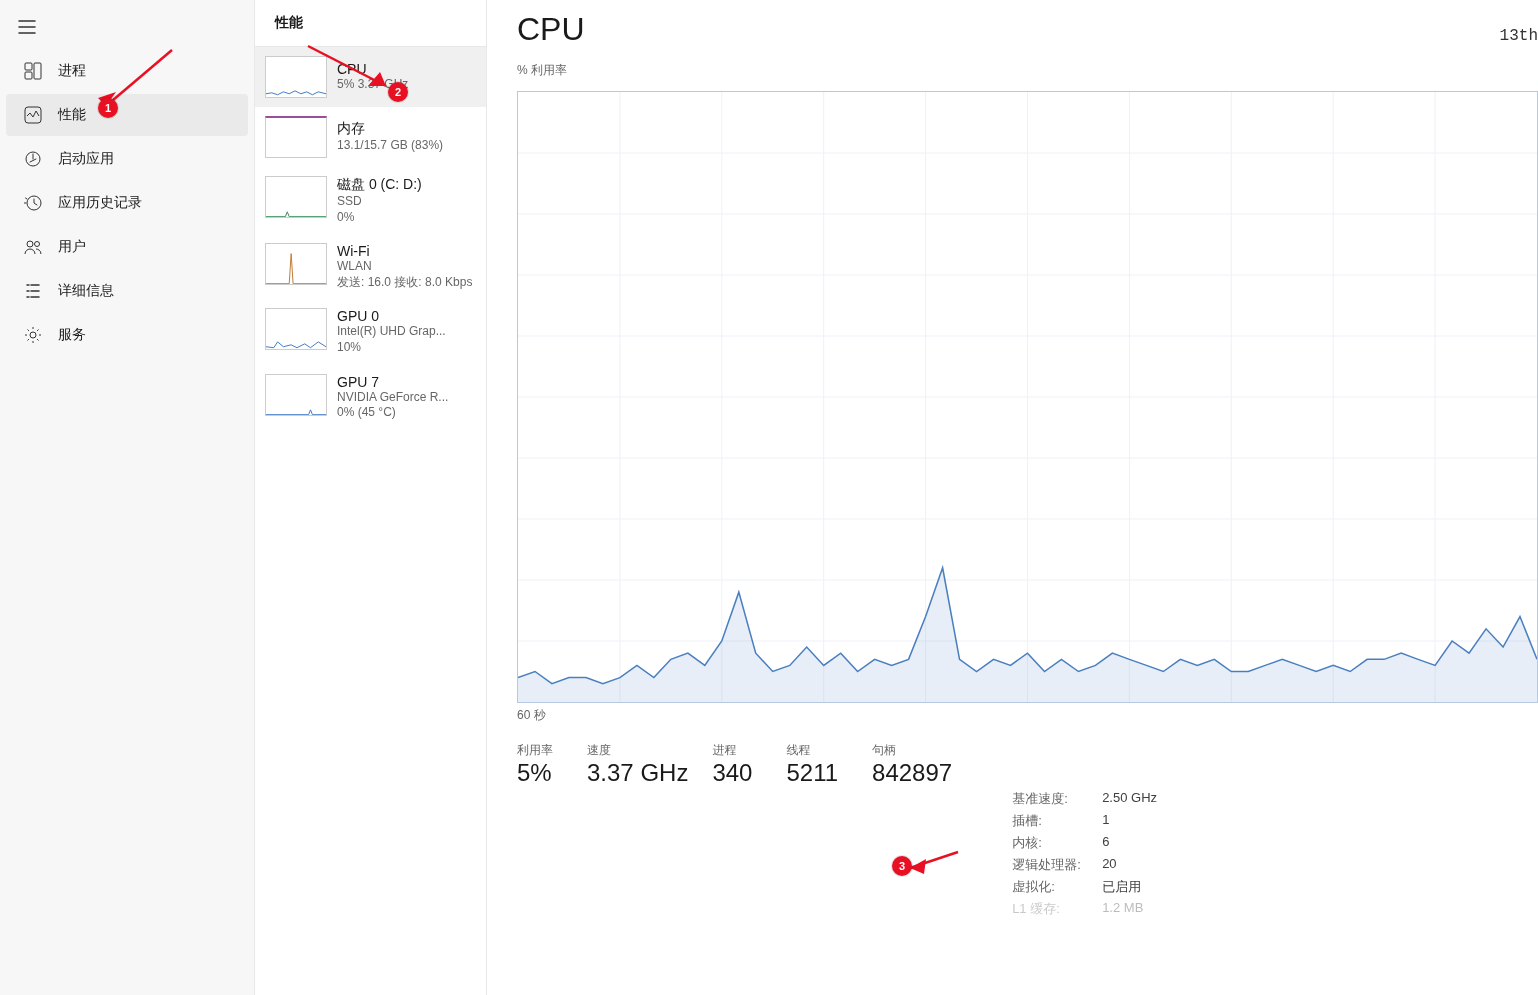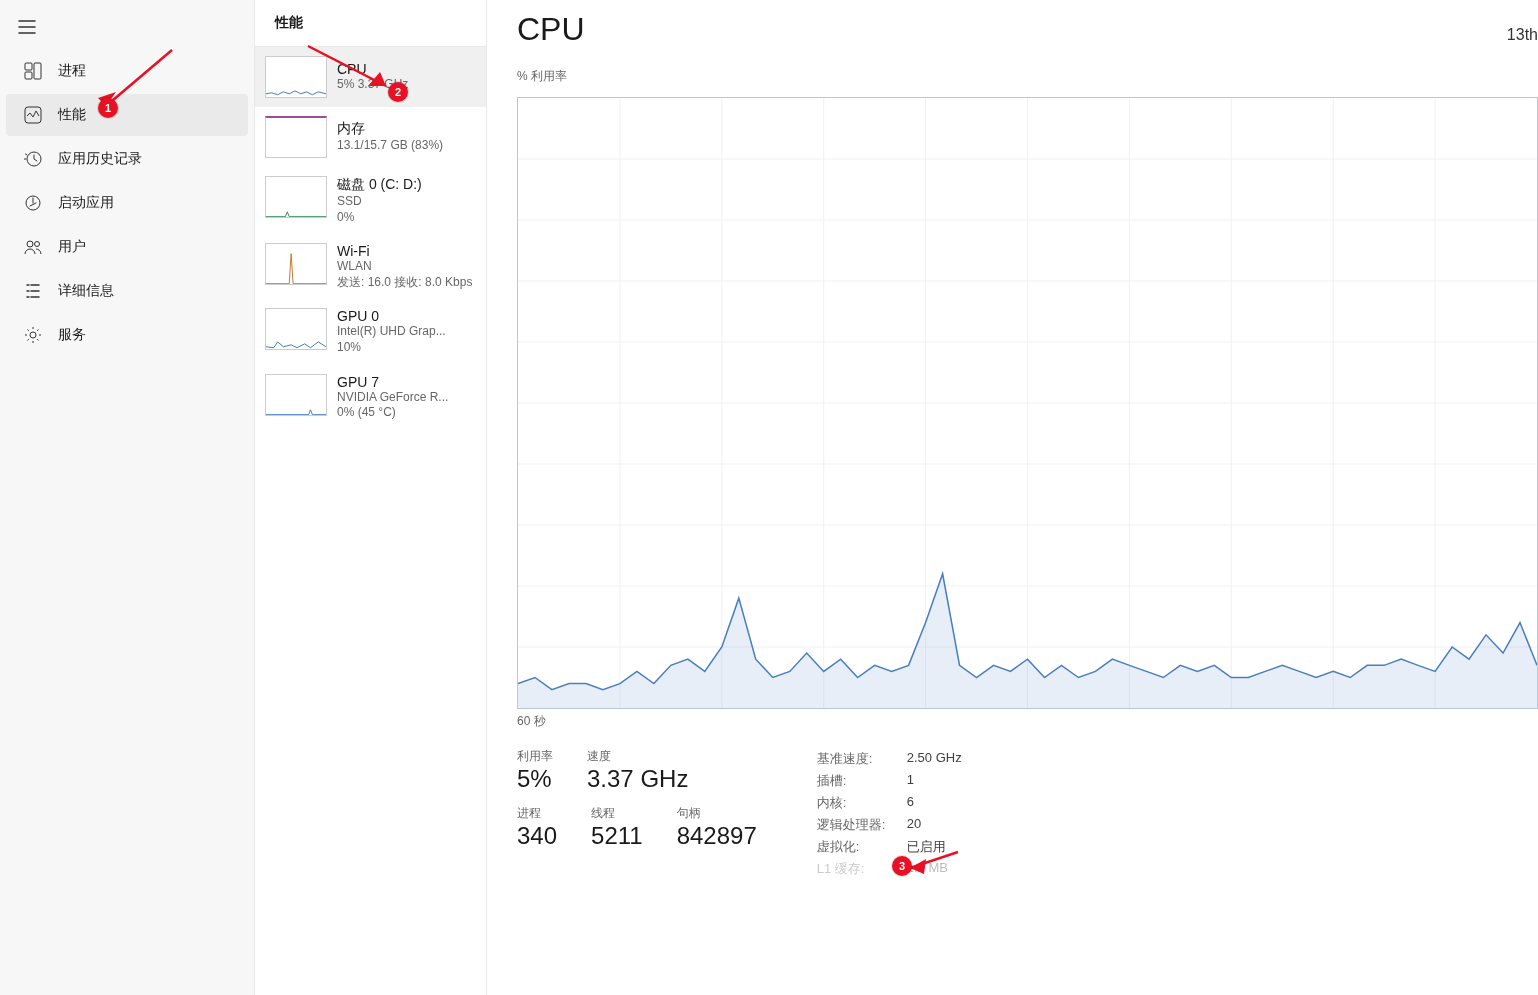--- a/index.html
+++ b/index.html
@@ -20,34 +20,34 @@
 .res-item.active { background:#f0f0f0; }
 .res-item .thumb { width:62px; height:42px; border:1px solid #ccc; background:#fff; position:relative; overflow:hidden; flex-shrink:0; }
 .res-item .thumb.mem { border-top:2px solid #9b4f9b; } 
 .res-item .info { display:flex; flex-direction:column; justify-content:center; min-width:0; }
 .res-item .info .title { font-size:14px; }
 .res-item .info .sub { font-size:12px; color:#666; line-height:1.3; white-space:nowrap; overflow:hidden; text-overflow:ellipsis; max-width:150px; }
 
 .main { flex:1; display:flex; flex-direction:column; padding-top:11px; overflow:hidden; }
 .cpu-head { display:flex; justify-content:space-between; align-items:baseline; padding:0 0 0 0; margin-left:0;}
 .cpu-head h1 { font-size:32px; font-weight:400; }
-.cpu-head .model { font-size:16px; color:#333;}
-.subaxis { font-size:12px; color:#666; margin-top:20px; margin-left:0;}
+.cpu-head .model { font-size:16px; color:#333;font-family:Liberation Mono, monospace;}
+.subaxis { font-size:12px; color:#666; margin-top:14px; margin-left:0;}
 
 .chartwrap { margin-top:12px; }
 .chart { border:1px solid #b8c8e0; background:#fff; height:612px; position:relative; }
 .chart svg { position:absolute; inset:0; width:100%; height:100%; }
 .axis-b { font-size:12px; color:#666; margin-top:4px; }
 
 .stats { display:flex; gap:60px; margin-top:18px; }
-.stats-col { display:flex; flex-direction:column; gap:12px; }
+.stats-col { display:flex; gap:24px;justify-content:center; }
 .stat-block .lbl { font-size:12px; color:#666; }
 .stat-block .val { font-size:24px; }
 .stats-row { display:flex; gap:34px; }
-.kv-table { font-size:13px; }
+.kv-table { font-size:13px;margin-top:46px; }
 .kv-row { display:flex; padding:2px 0; }
 .kv-row .k { color:#666; width:90px; }
 .kv-row .v { color:#404040; }
 
 
 .badge { position:absolute; width:20px; height:20px; border-radius:50%; background:#e81123; color:#fff; font-size:11px; display:flex; align-items:center; justify-content:center; font-weight:600; z-index:50; box-shadow:0 0 0 1px rgba(0,0,0,.1);}
 .arrow { position:absolute; z-index:49; }
 .arrow line { stroke:#e81123; stroke-width:2.5; }
 .arrow polygon { fill:#e81123; }
 </style>
@@ -77,34 +77,34 @@
           <svg viewBox="0 0 18 18" width="18" height="18">
             <rect x="1" y="1" width="16" height="16" rx="3" stroke="#333" fill="none"></rect>
             <path d="M3 10l3-3 3 4 3-6 3 5" stroke="#333" fill="none"></path>
           </svg>
         </span>
       <span>性能</span>
     </div>
     <div class="nav-item">
       <span class="icn">
           <svg viewBox="0 0 18 18" width="18" height="18">
+            <circle cx="9" cy="9" r="7" stroke="#333" fill="none"></circle>
+            <path d="M9 4v5M6 12l6-3" stroke="#333" fill="none" stroke-linecap="round"></path>
+          </svg>
+        </span>
+      <span>启动应用</span>
+    </div>
+    <div class="nav-item">
+      <span class="icn">
+          <svg viewBox="0 0 18 18" width="18" height="18">
             <circle cx="10" cy="9" r="7" stroke="#333" fill="none"></circle>
             <path d="M10 5v4l3 2M2 9H0m3-4l-1.5-1" stroke="#333" fill="none" stroke-linecap="round"></path>
           </svg>
         </span>
       <span>应用历史记录</span>
-    </div>
-    <div class="nav-item">
-      <span class="icn">
-          <svg viewBox="0 0 18 18" width="18" height="18">
-            <circle cx="9" cy="9" r="7" stroke="#333" fill="none"></circle>
-            <path d="M9 4v5M6 12l6-3" stroke="#333" fill="none" stroke-linecap="round"></path>
-          </svg>
-        </span>
-      <span>启动应用</span>
     </div>
     <div class="nav-item">
       <span class="icn">
           <svg viewBox="0 0 18 18" width="18" height="18">
             <circle cx="6" cy="6" r="3" stroke="#333" fill="none"></circle>
             <path d="M1 16c0-3 2.5-5 5-5s5 2 5 5" stroke="#333" fill="none"></path>
             <circle cx="13" cy="6" r="2.5" stroke="#333" fill="none"></circle>
             <path d="M12 11c2 0 5 1.5 5 5" stroke="#333" fill="none"></path>
           </svg>
         </span>

